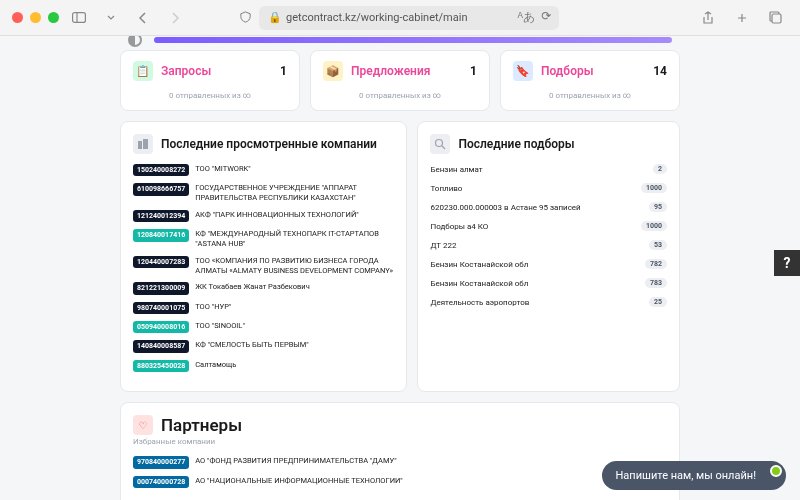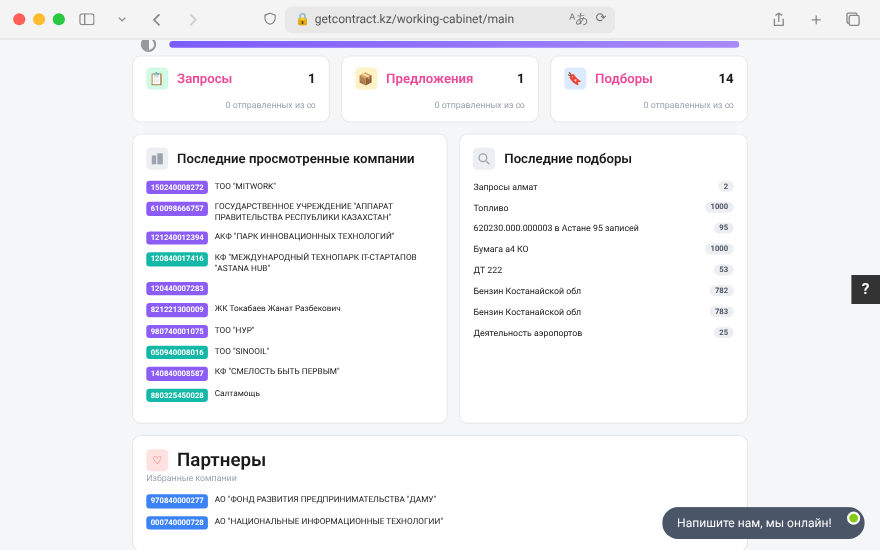--- a/index.html
+++ b/index.html
@@ -22,33 +22,33 @@
 .content{width:560px;margin:6px auto 0;display:flex;flex-direction:column;gap:10px}
 .stat-row{display:flex;gap:10px}
 .stat-card{flex:1;background:#fff;border:1px solid #e6e8ec;border-radius:8px;padding:10px 12px}
 .stat-head{display:flex;align-items:center;gap:8px}
 .stat-icon{width:20px;height:20px;border-radius:4px;display:flex;align-items:center;justify-content:center;font-size:11px}
 .si-green{background:#d1fae5;color:#059669}
 .si-orange{background:#fef3c7;color:#d97706}
 .si-blue{background:#dbeafe;color:#2563eb}
 .stat-title{font-size:12px;font-weight:600;color:#ec4899;flex:1}
 .stat-count{font-size:12px;font-weight:700;color:#1a1a1a}
-.stat-sub{font-size:8px;color:#9ca3af;text-align:right;margin-top:10px}
+.stat-sub{font-size:8px;color:#9ca3af;text-align:center;margin-top:10px}
 .two-col{display:flex;gap:10px}
 .col-card{background:#fff;border:1px solid #e6e8ec;border-radius:8px;padding:12px}
 .col-left{flex:1.05}
 .col-right{flex:0.95}
 .card-header{display:flex;align-items:center;gap:8px;margin-bottom:10px}
 .card-icon{width:20px;height:20px;border-radius:4px;background:#eceef2;display:flex;align-items:center;justify-content:center}
 .card-title{font-size:12px;font-weight:600;color:#1a1a1a}
 .company-row{display:flex;align-items:flex-start;gap:6px;margin-bottom:7px}
 .badge{font-size:7px;font-weight:700;color:#fff;padding:2px 4px;border-radius:3px;white-space:nowrap;line-height:1.2}
-.b-blue{background:#8b5cf6}
+.b-blue{background:#0f172a}
 .b-teal{background:#14b8a6}
-.b-green{background:#3b82f6}
+.b-green{background:#0369a1}
 .company-name{font-size:7.5px;color:#1a1a1a;line-height:1.3;flex:1}
 .sel-row{display:flex;align-items:center;justify-content:space-between;margin-bottom:9px}
 .sel-name{font-size:8px;color:#1a1a1a}
 .sel-count{font-size:7px;font-weight:700;background:#eceef2;color:#4b5563;padding:1px 5px;border-radius:8px}
 .partners-card{background:#fff;border:1px solid #e6e8ec;border-radius:8px;padding:12px}
 .partners-sub{font-size:8px;color:#9ca3af;margin-top:2px;margin-bottom:10px}
 .heart-ic{width:20px;height:20px;border-radius:4px;background:#fee2e2;display:flex;align-items:center;justify-content:center;color:#ef4444;font-size:10px}
 .help-btn{position:absolute;right:0;top:250px;width:26px;height:26px;background:#333;color:#fff;display:flex;align-items:center;justify-content:center;font-size:14px;font-weight:700}
 .chat-widget{position:absolute;right:14px;bottom:10px;background:#4a5568;color:#fff;font-size:11px;padding:8px 30px 8px 14px;border-radius:20px;display:flex;align-items:center}
 .chat-dot{position:absolute;right:4px;top:4px;width:12px;height:12px;border-radius:50%;background:#84cc16;border:2px solid #fff}
@@ -174,20 +174,21 @@
             <div class="company-row">
               <span class="badge b-blue">121240012394</span>
               <span class="company-name">АКФ "ПАРК ИННОВАЦИОННЫХ ТЕХНОЛОГИЙ"</span>
             </div>
             <div class="company-row">
               <span class="badge b-teal">120840017416</span>
               <span class="company-name">КФ "МЕЖДУНАРОДНЫЙ ТЕХНОПАРК IT-СТАРТАПОВ "ASTANA HUB"</span>
             </div>
             <div class="company-row">
               <span class="badge b-blue">120440007283</span>
+              <span class="company-name">ТОО «КОМПАНИЯ ПО РАЗВИТИЮ БИЗНЕСА ГОРОДА АЛМАТЫ «ALMATY BUSINESS DEVELOPMENT COMPANY»</span>
             </div>
             <div class="company-row">
               <span class="badge b-blue">821221300009</span>
               <span class="company-name">ЖК Токабаев Жанат Разбекович</span>
             </div>
             <div class="company-row">
               <span class="badge b-blue">980740001075</span>
               <span class="company-name">ТОО "НУР"</span>
             </div>
             <div class="company-row">
@@ -210,33 +211,33 @@
           <div class="card-icon">
             <svg width="12" height="12" viewBox="0 0 12 12" fill="none" stroke="#9ca3af" stroke-width="1.2">
                 <circle cx="5" cy="5" r="3.5"></circle>
                 <path d="M8 8l3 3"></path>
               </svg>
           </div>
           <div class="card-title">Последние подборы</div>
         </div>
         <div id="selections-list">
             <div class="sel-row">
-              <span class="sel-name">Запросы алмат</span>
+              <span class="sel-name">Бензин алмат</span>
               <span class="sel-count">2</span>
             </div>
             <div class="sel-row">
               <span class="sel-name">Топливо</span>
               <span class="sel-count">1000</span>
             </div>
             <div class="sel-row">
               <span class="sel-name">620230.000.000003 в Астане 95 записей</span>
               <span class="sel-count">95</span>
             </div>
             <div class="sel-row">
-              <span class="sel-name">Бумага а4 КО</span>
+              <span class="sel-name">Подборы а4 КО</span>
               <span class="sel-count">1000</span>
             </div>
             <div class="sel-row">
               <span class="sel-name">ДТ 222</span>
               <span class="sel-count">53</span>
             </div>
             <div class="sel-row">
               <span class="sel-name">Бензин Костанайской обл</span>
               <span class="sel-count">782</span>
             </div>

